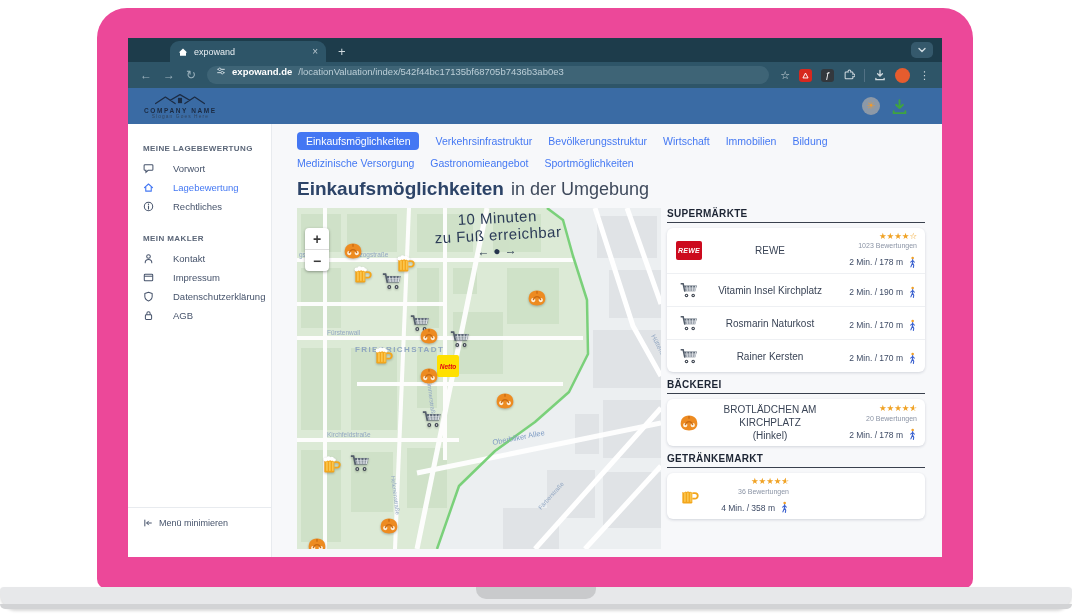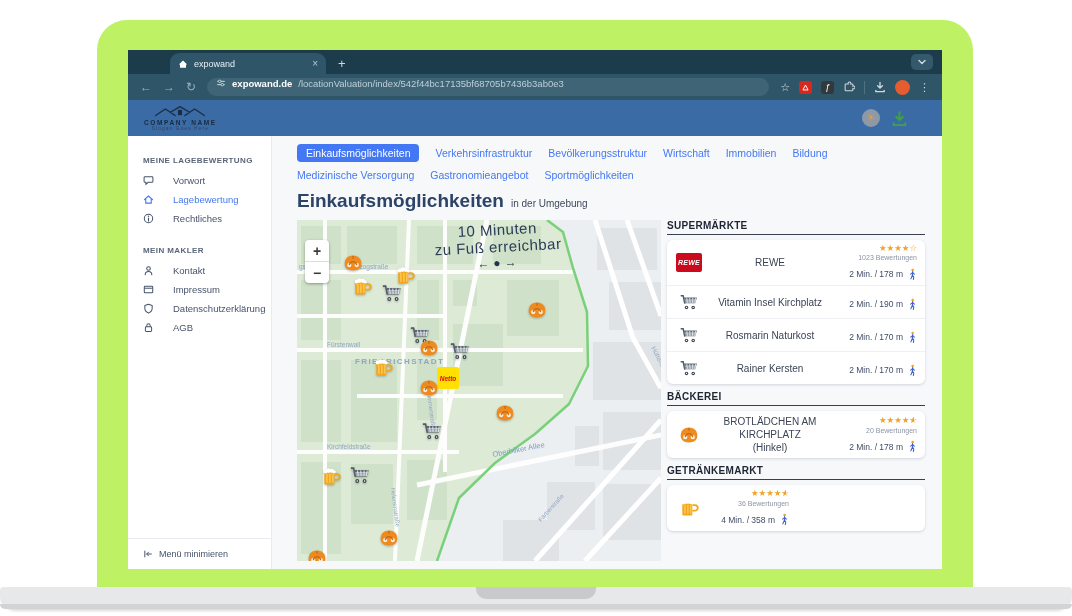--- a/index.html
+++ b/index.html
@@ -1,21 +1,21 @@
 <!DOCTYPE html>
 <html><head>
 <meta charset="utf-8">
 <style>
   html,body{margin:0;padding:0}
   body{width:1072px;height:616px;position:relative;background:#ffffff;
        font-family:"Liberation Sans",sans-serif;overflow:hidden;
        -webkit-font-smoothing:antialiased}
   
-  .laptop-screen{position:absolute;left:97px;top:20px;width:876px;height:581px;
-      background:#bef264;border-radius:30px 30px 10px 10px}
+  .laptop-screen{position:absolute;left:97px;top:8px;width:876px;height:581px;
+      background:#ec4899;border-radius:30px 30px 10px 10px}
   .laptop-base{position:absolute;left:0;top:587px;width:1072px;height:22px;
       background:#e7e8ea;border-radius:4px 4px 16px 16px;box-shadow:0 2px 3px rgba(0,0,0,.15)}
   .laptop-base::after{content:"";position:absolute;left:0;bottom:0;width:100%;height:5px;
       background:#d2d3d5;border-radius:0 0 16px 16px}
   .base-notch{position:absolute;left:476px;top:0;width:120px;height:12px;
       background:#c9cacc;border-radius:0 0 10px 10px}
   
   .browser{position:absolute;left:31px;top:30px;width:814px;height:519px;
       background:#f7f8fa;display:flex;flex-direction:column;overflow:hidden}
   .tabstrip{height:24px;background:#1d3c4b;display:flex;align-items:flex-end;
@@ -65,31 +65,31 @@
   
   .site-body{flex:1;display:flex;min-height:0}
   .sidebar{width:143px;background:#fff;border-right:1px solid #e8ebef;
       display:flex;flex-direction:column;padding-top:20px;flex-shrink:0}
   .side-sec{padding-left:15px;margin-bottom:6px}
   .side-sec-title{font-size:8px;font-weight:bold;color:#5b6678;letter-spacing:.4px;margin-bottom:6px}
   .side-item{display:flex;align-items:center;gap:19px;padding:4px 0;font-size:9.5px;color:#46536b}
   .side-item svg{width:11px;height:11px;flex-shrink:0}
   .side-item.active{color:#4478f3}
   .side-sec + .side-sec{margin-top:12px}
-  .side-bottom{margin-top:auto;border-top:1px solid #e8ebef;padding:10px 0 10px 15px;
+  .side-bottom{margin-top:auto;border-top:1px solid #e8ebef;padding:10px 0 29px 15px;
       display:flex;align-items:center;gap:6px;font-size:9px;color:#46536b}
   .side-bottom svg{width:10px;height:10px}
   
   .main{flex:1;padding:8px 0 0 25px;display:flex;flex-direction:column;min-width:0}
   .tabs{display:flex;flex-wrap:wrap;gap:7px 16px;align-items:center;max-width:600px;font-size:10.5px}
   .tab-pill{background:#4477f3;color:#fff;padding:3px 9px;border-radius:4px}
   .tab-link{color:#4478f3}
   .page-title{margin-top:9px;display:flex;align-items:baseline;gap:7px;
       font-size:19px;font-weight:bold;color:#2d4468}
-  .page-sub{font-size:10px;font-weight:normal;color:#3f4a5c}
+  .page-sub{font-size:18px;font-weight:normal;color:#3f4a5c}
   .content{display:flex;gap:6px;margin-top:8px}
   
   .map{width:364px;height:341px;position:relative;overflow:hidden;background:#eceff1;flex-shrink:0}
   .mapbg{position:absolute;left:0;top:0}
   .zoomctl{position:absolute;left:8px;top:20px;width:24px;background:#fff;border-radius:4px;
       box-shadow:0 1px 3px rgba(0,0,0,.35);z-index:6;overflow:hidden}
   .zoomctl div{height:21px;display:flex;align-items:center;justify-content:center;
       font-size:14px;font-weight:bold;color:#3a3a3a}
   .zoomctl div + div{border-top:1px solid #ddd}
   .annotation{position:absolute;left:112px;top:1px;width:178px;text-align:center;

